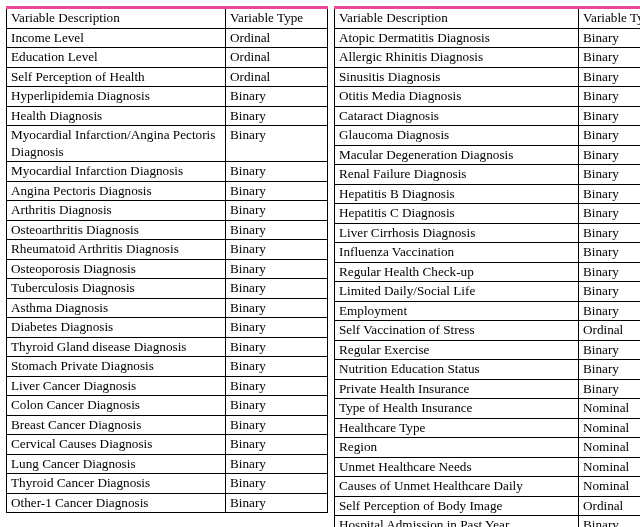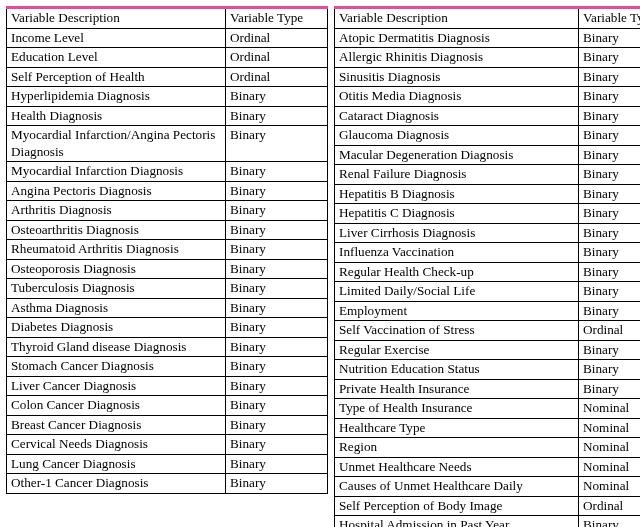--- a/index.html
+++ b/index.html
@@ -113,41 +113,45 @@
         </tr>
         <tr>
           <td>Diabetes Diagnosis</td>
           <td>Binary</td>
         </tr>
         <tr>
           <td>Thyroid Gland disease Diagnosis</td>
           <td>Binary</td>
         </tr>
         <tr>
-          <td>Stomach Cancer Diagnosis</td>
+          <td>Stomach Private Diagnosis</td>
           <td>Binary</td>
         </tr>
         <tr>
           <td>Liver Cancer Diagnosis</td>
           <td>Binary</td>
         </tr>
         <tr>
           <td>Colon Cancer Diagnosis</td>
           <td>Binary</td>
         </tr>
         <tr>
           <td>Breast Cancer Diagnosis</td>
           <td>Binary</td>
         </tr>
         <tr>
-          <td>Cervical Needs Diagnosis</td>
+          <td>Cervical Causes Diagnosis</td>
           <td>Binary</td>
         </tr>
         <tr>
           <td>Lung Cancer Diagnosis</td>
+          <td>Binary</td>
+        </tr>
+        <tr>
+          <td>Thyroid Cancer Diagnosis</td>
           <td>Binary</td>
         </tr>
         <tr>
           <td>Other-1 Cancer Diagnosis</td>
           <td>Binary</td>
         </tr>
       </tbody>
   </table>
 
   <table class="tbl-right">

